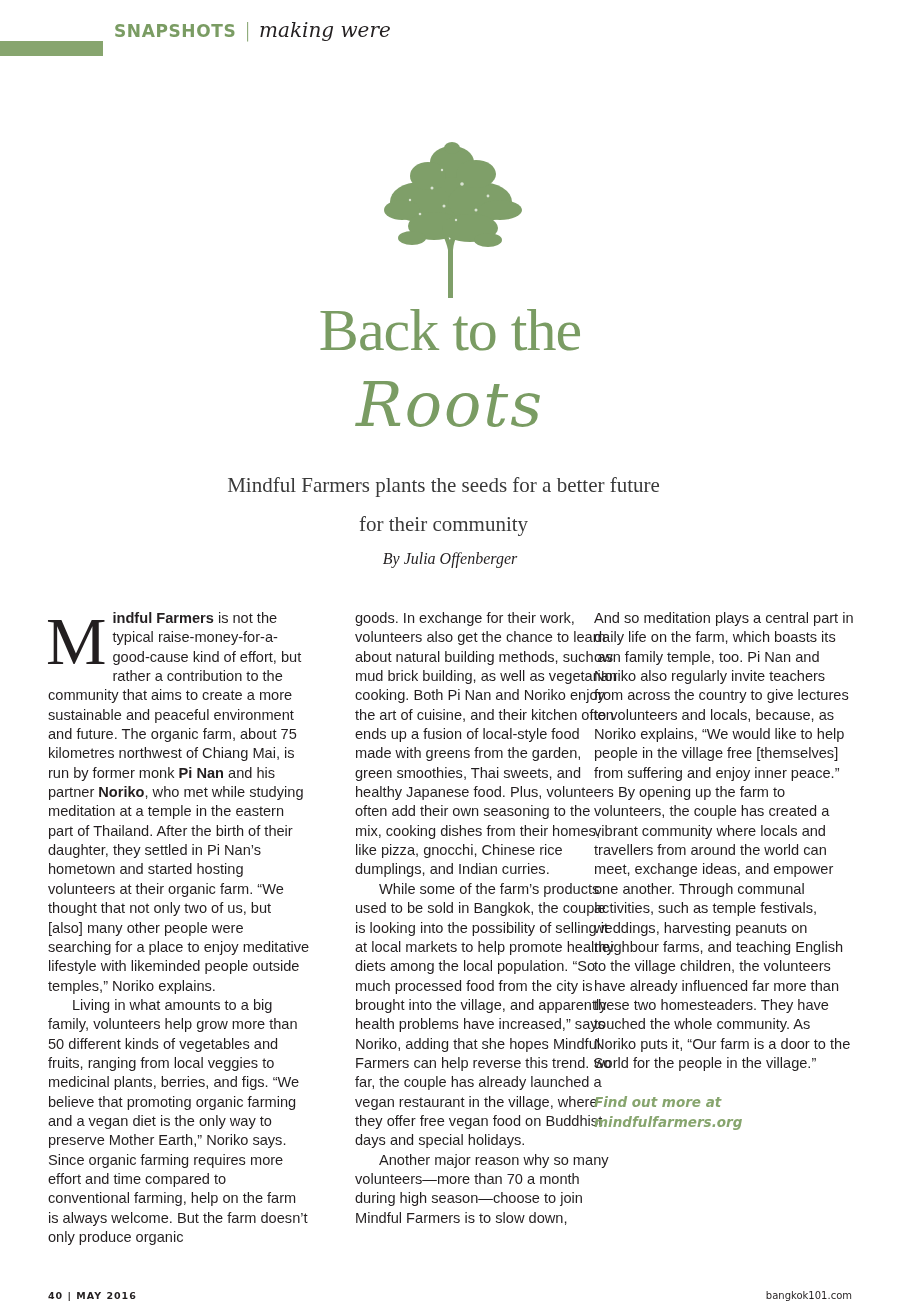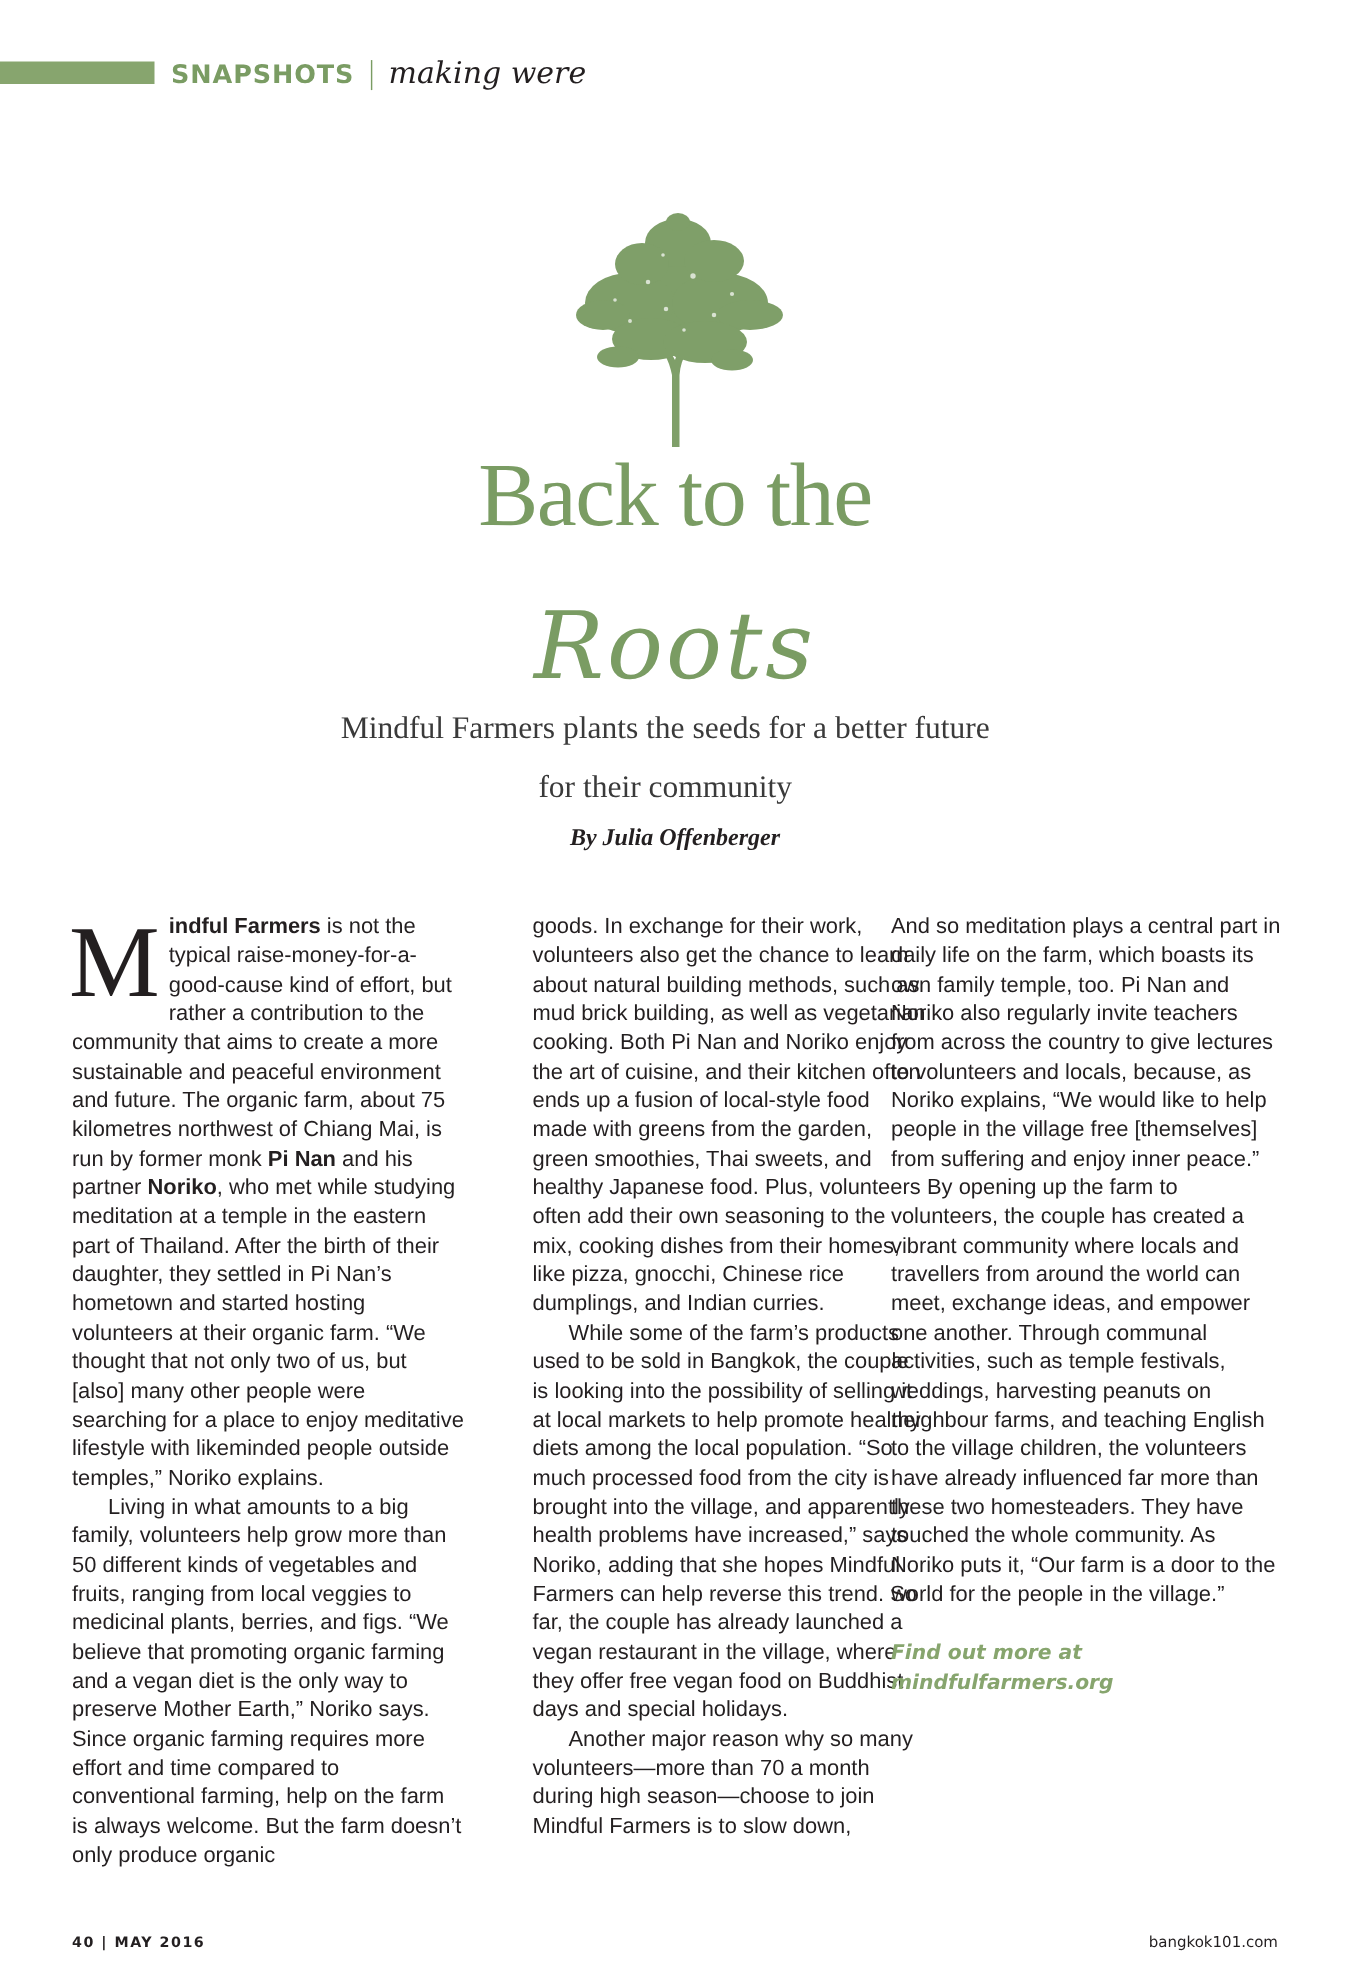--- a/index.html
+++ b/index.html
@@ -1,30 +1,30 @@
 <!DOCTYPE html>
 <html><head>
 <meta charset="utf-8">
 <style>
   html, body { margin: 0; padding: 0; background: #ffffff; }
   body { width: 900px; height: 1316px; position: relative; overflow: hidden; color: #231f20; }
 
   .section-bar { position: absolute; left: 0; top: 41px; width: 103px; height: 15px; background: #87a56e; }
-  .section-head { position: absolute; left: 114px; top: 36px; height: 28px; display: flex; align-items: baseline; white-space: nowrap; text-align: right; }
+  .section-head { position: absolute; left: 114px; top: 18px; height: 28px; display: flex; align-items: baseline; white-space: nowrap; text-align: right; }
   .section-name { font-family: "DejaVu Sans", sans-serif; font-weight: bold; color: #7a9c63; font-size: 17px; letter-spacing: 0.6px; }
   .section-sep { font-family: "DejaVu Sans", sans-serif; color: #7a9c63; font-size: 20px; margin: 0 8px; font-weight: 300; }
   .section-sub { font-family: "DejaVu Serif", serif; font-style: italic; color: #231f20; font-size: 20px; }
 
   .tree { position: absolute; left: 372px; top: 140px; width: 156px; height: 160px; }
 
   .title1 { position: absolute; left: 0; width: 900px; top: 288px; text-align: center; font-family: "Liberation Serif", serif; font-size: 60px; color: #7a9c63; line-height: 84px; letter-spacing: -1px; }
-  .title2 { position: absolute; left: 0; width: 900px; top: 360px; text-align: center; font-family: "DejaVu Serif", serif; font-style: italic; font-size: 62px; color: #7a9c63; line-height: 90px; letter-spacing: 2px; margin-top: 26px; }
+  .title2 { position: absolute; left: 0; width: 900px; top: 360px; text-align: center; font-family: "DejaVu Serif", serif; font-style: italic; font-size: 62px; color: #7a9c63; line-height: 90px; letter-spacing: 2px; }
 
   .subtitle { position: absolute; left: 0; width: 887px; top: 466px; text-align: center; font-family: "Liberation Serif", serif; font-size: 21px; color: #3a3a3a; line-height: 39px; }
-  .byline { position: absolute; left: 0; width: 900px; top: 550px; text-align: center; font-family: "Liberation Serif", serif; font-style: italic; font-weight: bold; font-size: 16px; color: #231f20; }
+  .byline { position: absolute; left: 0; width: 900px; top: 550px; text-align: center; font-family: "Liberation Serif", serif; font-style: italic; font-weight: normal; font-size: 16px; color: #231f20; }
 
   .col { position: absolute; top: 609px; width: 262px; font-family: "Liberation Sans", sans-serif; font-size: 14.6px; line-height: 19.35px; color: #231f20; }
   .col p { margin: 0; }
   .col p.indent { text-indent: 24px; }
   .col1 { left: 48px; }
   .col2 { left: 321px; margin-left: 34px; }
   .col3 { left: 594px; }
   .col b { font-weight: bold; }
   .dropcap { float: left; font-family: "Liberation Serif", serif; font-size: 68px; line-height: 56px; margin: 4px 6px 0 -2px; color: #231f20; }
 

